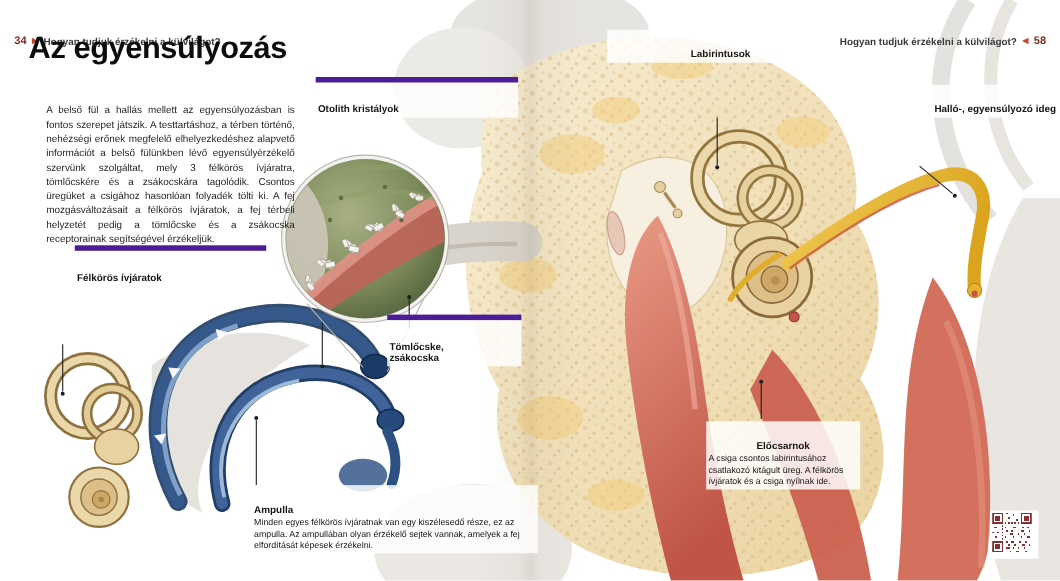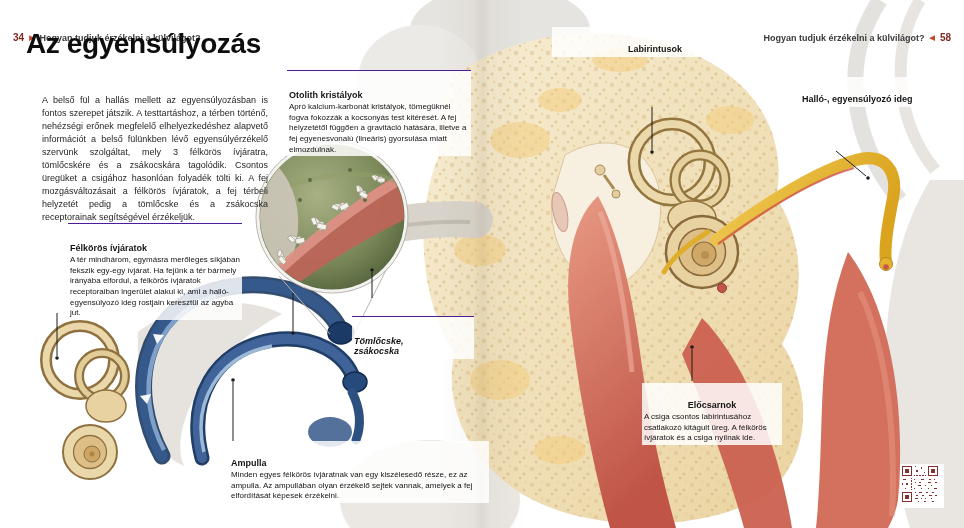--- a/index.html
+++ b/index.html
@@ -13,26 +13,26 @@
   .hgrp{display:flex;align-items:center;gap:5px;}
   .pagenum{color:#7e2a20;font-size:10px;font-weight:bold;}
   .tri{color:#c14a2e;font-size:7px;line-height:1;}
   h1.title{position:absolute;left:26px;top:28px;margin:0;font-size:28px;font-weight:bold;
     letter-spacing:-0.4px;color:#0d0d0d;z-index:4;}
   .intro{position:absolute;left:27px;top:79px;width:226px;margin:15px;font-size:9px;line-height:1.44;
     color:#1f1f1f;text-align:justify;z-index:4;}
   .note{position:absolute;z-index:5;color:#141414;background:rgba(255,255,255,.84);padding:1px 2px;}
   .note h2{margin:16px 0 2px 0;font-size:9px;font-weight:bold;white-space:pre-line;}
   .note p{margin:0;font-size:8px;line-height:1.33;}
-  .ruled{border-top:1px solid #4c1d95;padding-top:3px;}
+  .ruled{border-top:5px solid #4c1d95;padding-top:3px;}
   #note-semicircular{left:68px;top:223px;width:170px;}
   #note-otolith{left:287px;top:70px;width:180px;}
   #note-labyrinths{left:552px;top:27px;width:202px;text-align:center;}
-  #note-nerve{left:800px;top:77px;width:158px;}
-  #note-utricle{left:352px;top:316px;width:118px;font-style:italic;}
+  #note-nerve{left:800px;top:77px;width:158px;text-align:right;}
+  #note-utricle{left:352px;top:286px;width:118px;}
   #note-vestibule{left:642px;top:383px;width:136px;}
   #note-vestibule h2{text-align:center;}
   #note-ampulla{left:229px;top:441px;width:256px;}
   .qr{position:absolute;right:20px;bottom:20px;width:40px;height:40px;z-index:4;background:#fff;padding:2px;}
 </style>
 </head>
 <body>
 
 <div class="spread">
 
@@ -240,26 +240,24 @@
       <span class="tri">◀</span>
       <span class="pagenum">58</span>
     </div>
   </div>
 
   <h1 class="title">Az egyensúlyozás</h1>
   <p class="intro">A belső fül a hallás mellett az egyensúlyozásban is fontos szerepet játszik. A testtartáshoz, a térben történő, nehézségi erőnek megfelelő elhelyezkedéshez alapvető információt a belső fülünkben lévő egyensúlyérzékelő szervünk szolgáltat, mely 3 félkörös ívjáratra, tömlőcskére és a zsákocskára tagolódik. Csontos üregüket a csigához hasonlóan folyadék tölti ki. A fej mozgásváltozásait a félkörös ívjáratok, a fej térbeli helyzetét pedig a tömlőcske és a zsákocska receptorainak segítségével érzékeljük.</p>
 
   <section class="note ruled" id="note-semicircular">
     <h2>Félkörös ívjáratok</h2>
-    <p>A tér mindhárom, egymásra merőleges síkjában fekszik egy-egy ívjárat. Ha fejünk a tér bármely irányába elfordul, a félkörös ívjáratok receptoraiban ingerület alakul ki, ami a halló-egyensúlyozó ideg rostjain keresztül az agyba jut.</p>
   </section>
 
   <section class="note ruled" id="note-otolith">
     <h2>Otolith kristályok</h2>
-    <p>Apró kalcium-karbonát kristályok, tömegüknél fogva fokozzák a kocsonyás test kitérését. A fej helyzetétől függően a gravitáció hatására, illetve a fej egyenesvonalú (lineáris) gyorsulása miatt elmozdulnak.</p>
   </section>
 
   <section class="note" id="note-labyrinths">
     <h2>Labirintusok</h2>
   </section>
 
   <section class="note" id="note-nerve">
     <h2>Halló-, egyensúlyozó ideg</h2>
   </section>
 

